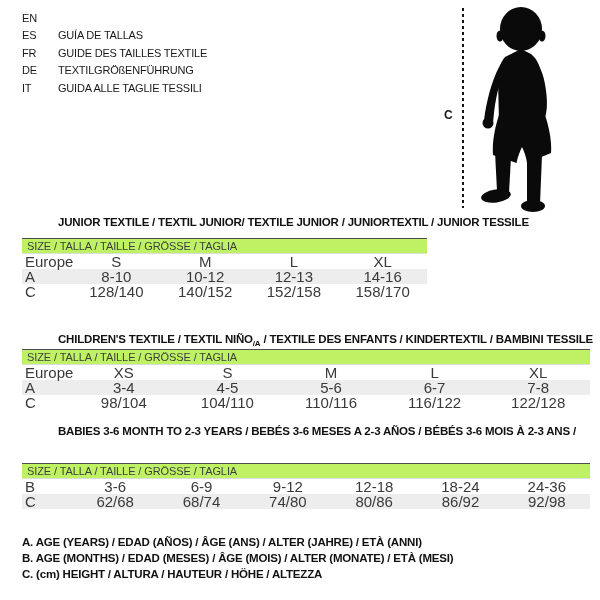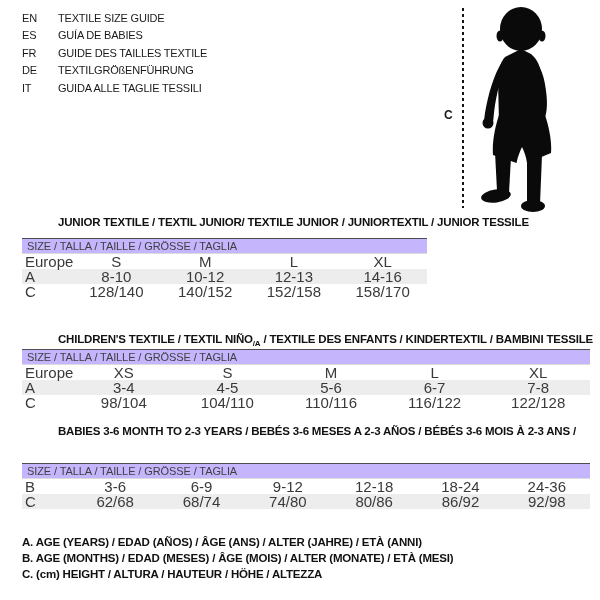--- a/index.html
+++ b/index.html
@@ -19,43 +19,42 @@
   .c-label{position:absolute;left:444px;top:108px;font-size:12px;font-weight:bold;}
   .baby{position:absolute;left:475px;top:5px;}
   
   .sec-title{position:absolute;left:22px;font-size:11.5px;font-weight:bold;letter-spacing:-0.2px;line-height:15px;color:#111;margin-left:36px;}
   .sec-title sub{font-size:8px;}
   
   .tbl{position:absolute;left:22px;}
   .t1{width:405px;}
   .t2,.t3{width:568px;}
   .bar{
-    height:16px;background:#c4b5fd;border-top:1px solid #4d4d4d;border-bottom:1px solid #dcdcdc;
+    height:16px;background:#bef264;border-top:1px solid #4d4d4d;border-bottom:1px solid #dcdcdc;
     display:flex;align-items:center;padding-left:5px;box-sizing:border-box;
     font-size:11px;color:#3f3f3f;letter-spacing:-0.1px;
   }
   .trow{display:flex;align-items:center;height:15px;font-size:15px;color:#3a3a3a;}
   .trow .c0{width:50px;padding-left:3px;box-sizing:border-box;}
   .trow .c{flex:1;text-align:center;}
   .stripe{background:#ededed;}
   
   .notes{position:absolute;left:22px;top:534px;}
   .note-line{font-size:11.5px;font-weight:bold;line-height:16px;letter-spacing:-0.2px;color:#111;}
 </style>
 </head>
 <body>
 
 <div class="lang-block">
   <div class="lang-row">
     <span class="lang-code">EN</span>
-    <span>TEXTILE SIZE GUIDE</span>
   </div>
   <div class="lang-row">
     <span class="lang-code">ES</span>
-    <span>GUÍA DE BABIES</span>
+    <span>GUÍA DE TALLAS</span>
   </div>
   <div class="lang-row">
     <span class="lang-code">FR</span>
     <span>GUIDE DES TAILLES TEXTILE</span>
   </div>
   <div class="lang-row">
     <span class="lang-code">DE</span>
     <span>TEXTILGRÖßENFÜHRUNG</span>
   </div>
   <div class="lang-row">

